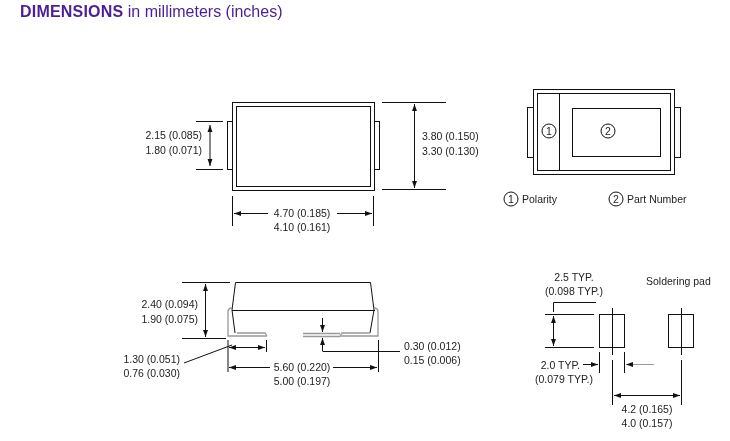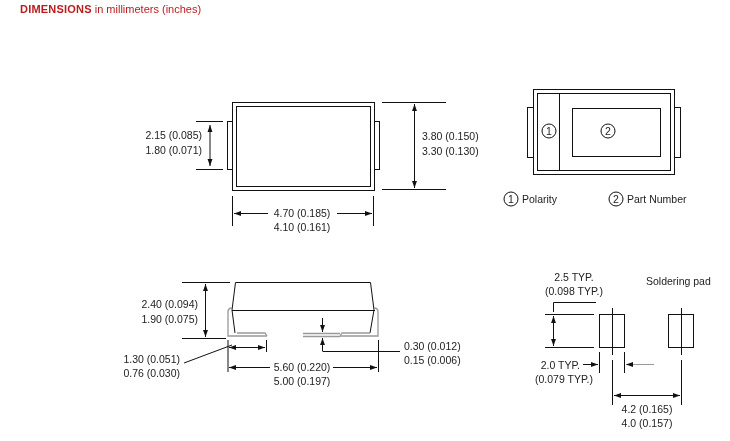--- a/index.html
+++ b/index.html
@@ -1,17 +1,17 @@
 <!DOCTYPE html>
 <html><head>
 <meta charset="utf-8">
 <style>
   html, body { margin: 0; padding: 0; background: #ffffff; }
   body { width: 730px; height: 441px; position: relative; overflow: hidden; font-family: "Liberation Sans", sans-serif; }
-  .title { position: absolute; left: 20px; top: 3px; font-size: 11px; color: #b91c1c; white-space: nowrap; }
+  .title { position: absolute; left: 20px; top: 3px; font-size: 16px; color: #4c1d95; white-space: nowrap; }
   .title .bold { font-weight: bold; letter-spacing: 0.2px; }
   svg { position: absolute; left: 0; top: 0; }
   svg text { font-family: "Liberation Sans", sans-serif; font-size: 10.5px; fill: #222; }
   .ln { stroke: #111; stroke-width: 1; fill: none; }
   .gry { stroke: #999; stroke-width: 1.3; fill: none; }
 </style>
 </head>
 <body>
 
 <div class="title"><span class="bold">DIMENSIONS</span><span> in millimeters (inches)</span></div>

